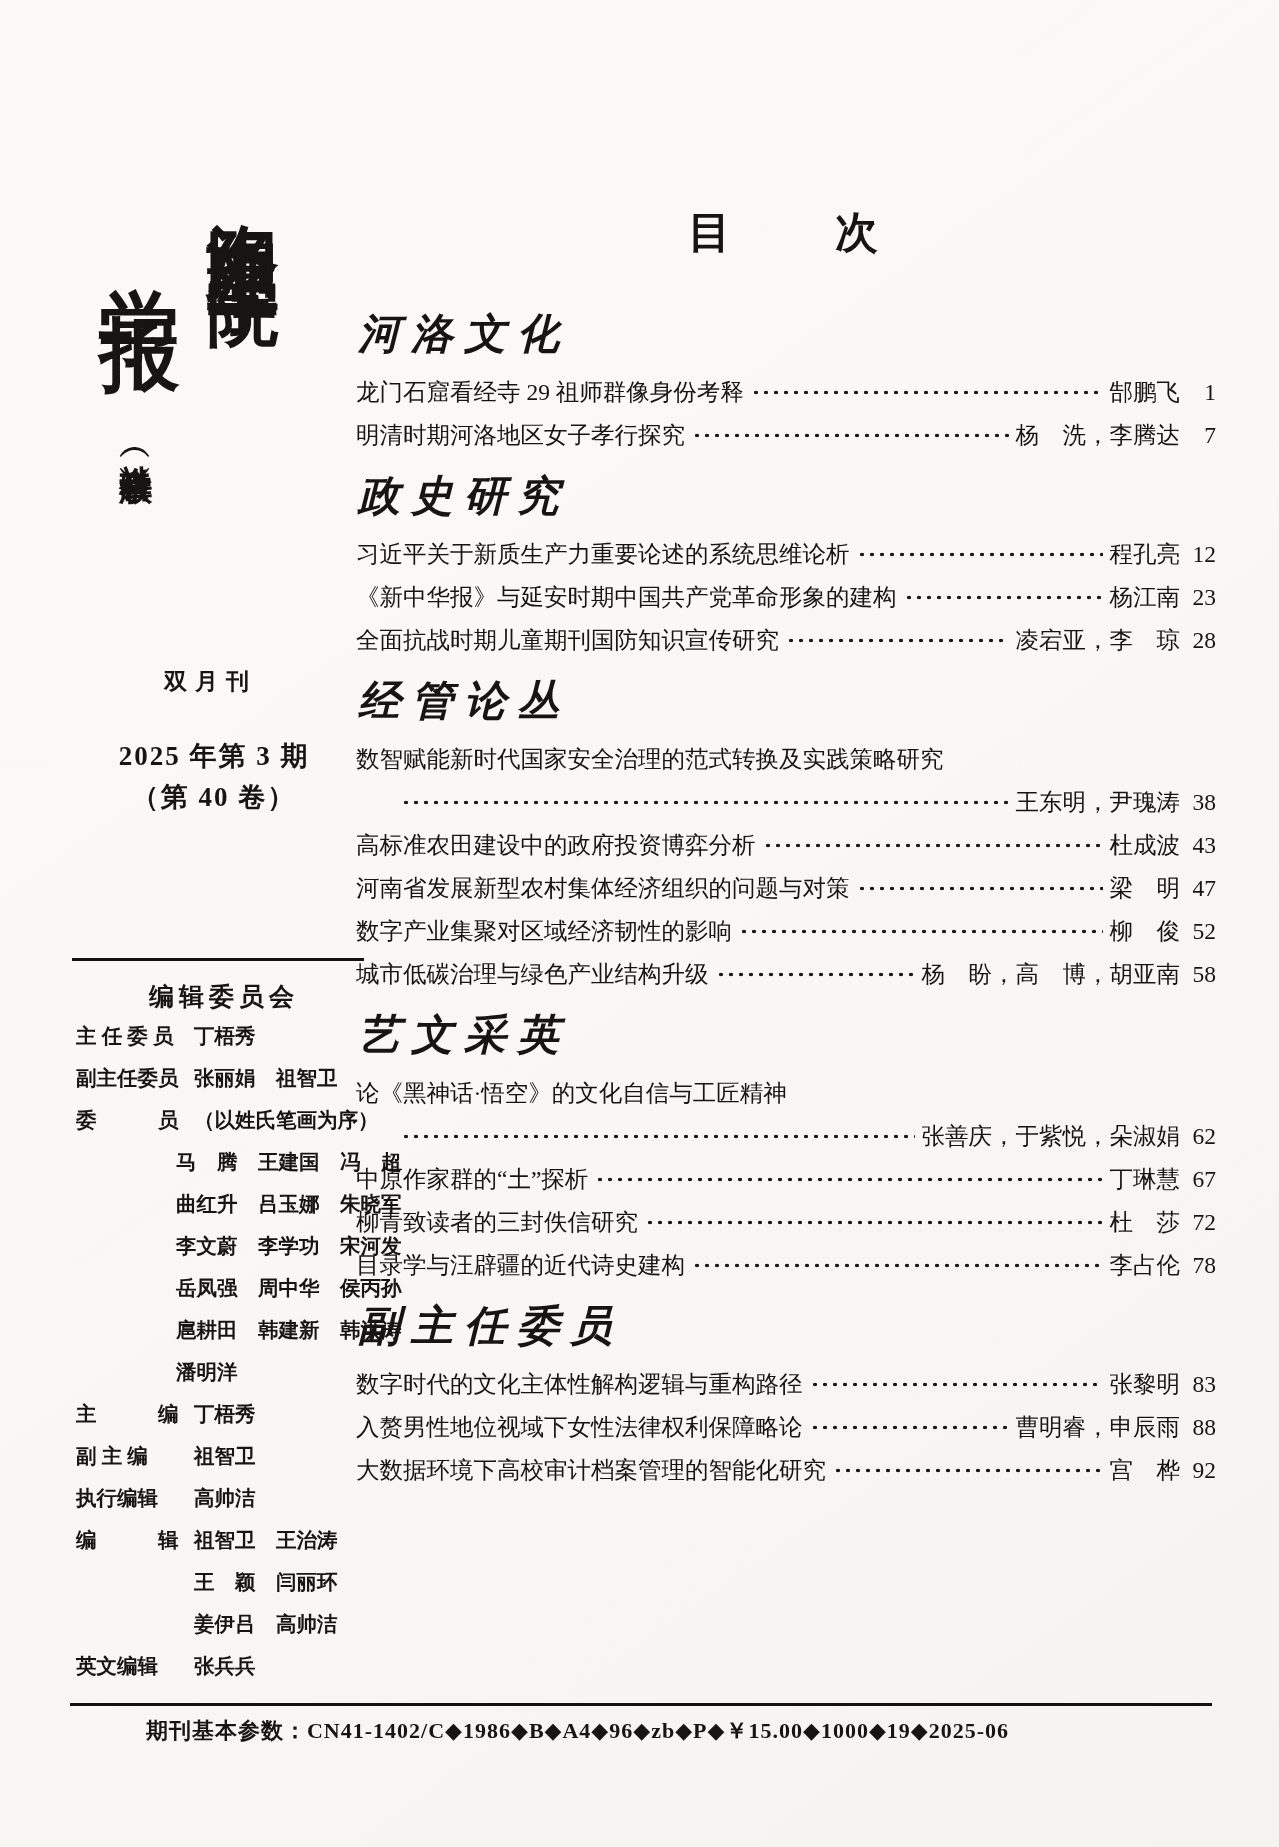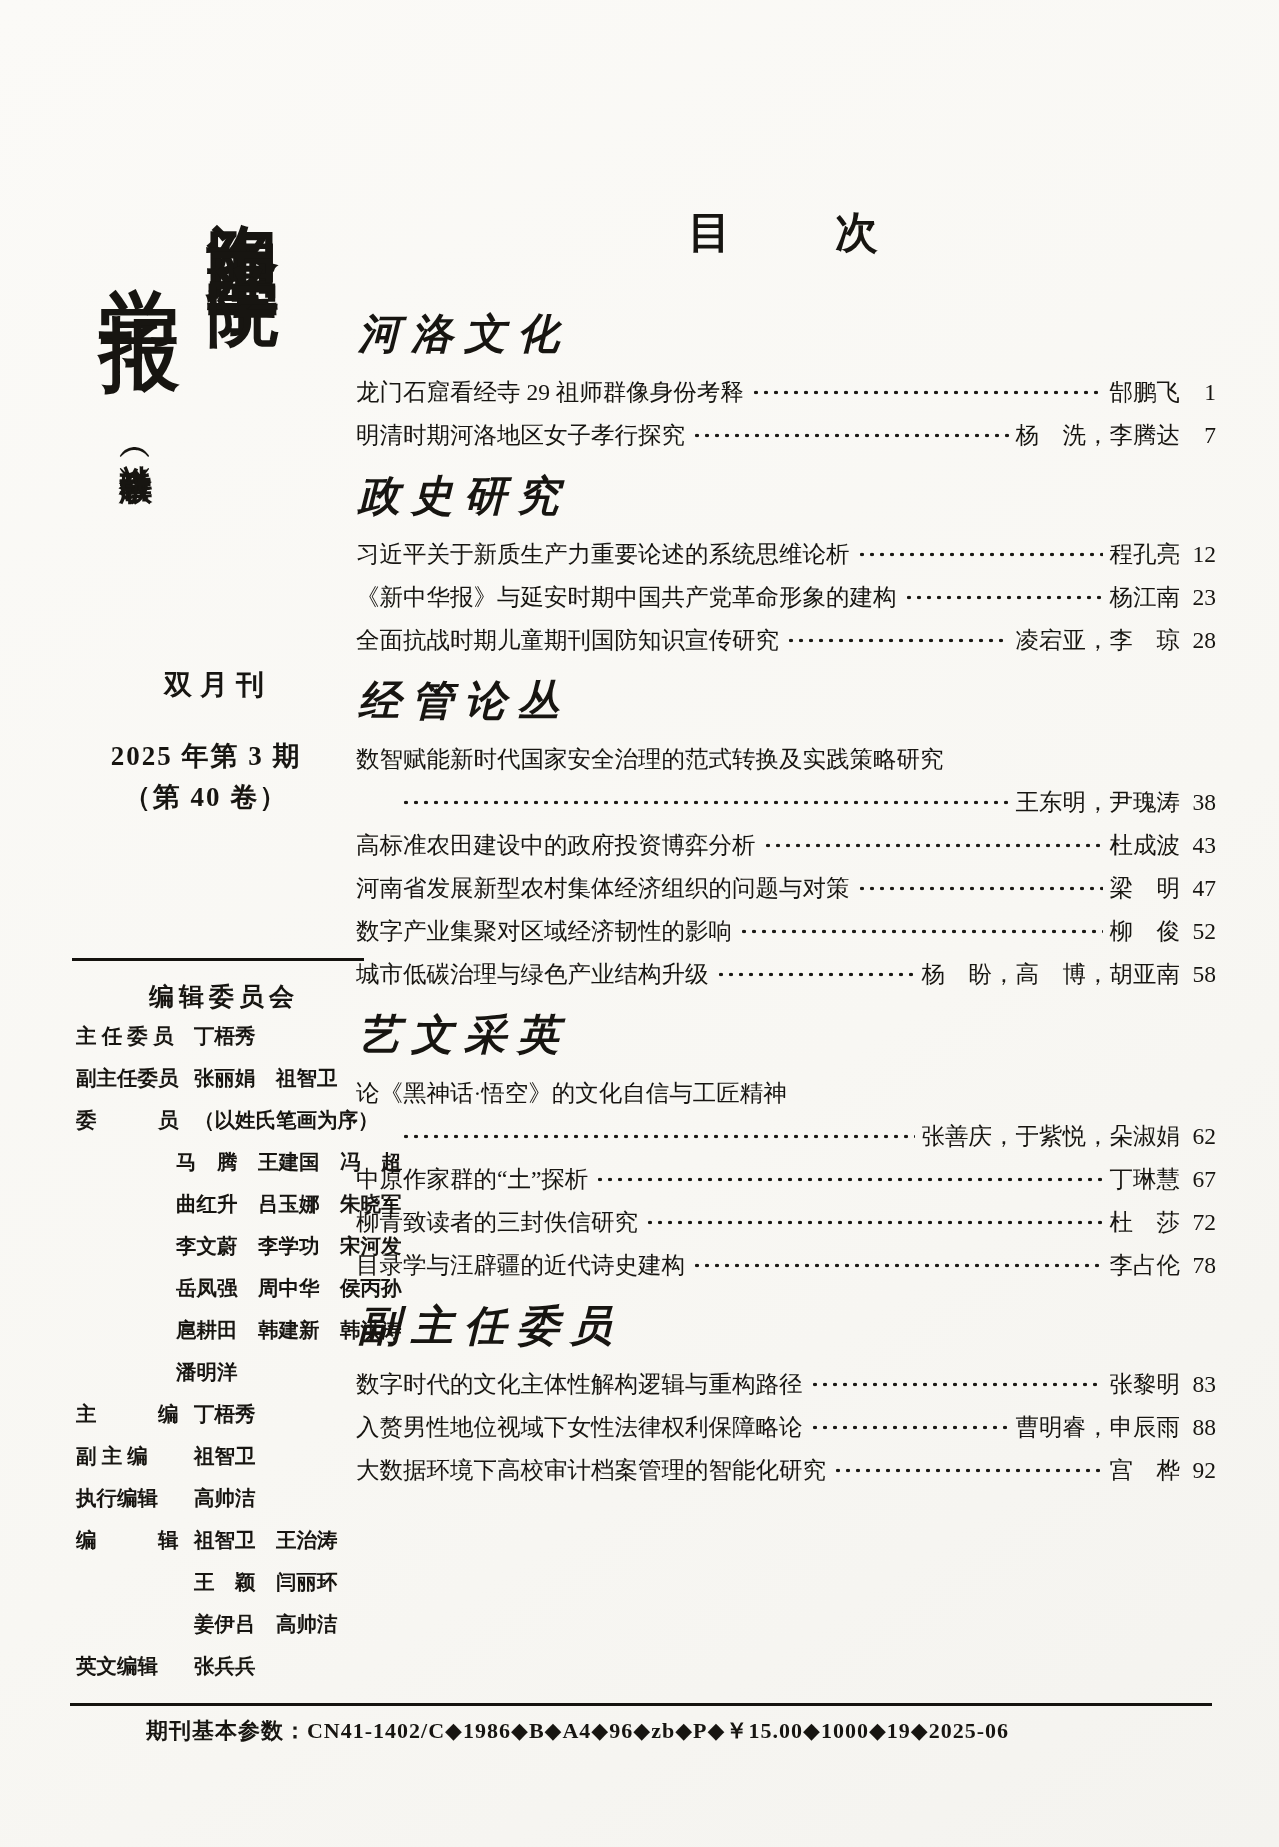--- a/index.html
+++ b/index.html
@@ -25,24 +25,24 @@
     font-weight:700;font-size:80px;letter-spacing:26px;line-height:1;
   }
   .title-edition{
     position:absolute;left:118px;top:436px;
     font-family:"Liberation Sans","DejaVu Sans",sans-serif;
     font-weight:700;font-size:33px;letter-spacing:2px;line-height:1.05;
   }
   .biweekly{
     position:absolute;left:164px;top:666px;
     font-family:"Liberation Sans","DejaVu Sans",sans-serif;
-    font-weight:700;font-size:28px;letter-spacing:8px;
+    font-weight:700;font-size:23px;letter-spacing:8px;
   }
   .issue-line{
-    position:absolute;left:56px;width:300px;text-align:center;
+    position:absolute;left:64px;width:300px;text-align:center;
     font-size:27px;font-weight:600;letter-spacing:2px;
   }
   .issue-line.issue{top:738px;}
   .issue-line.volume{top:779px;}
   .left-rule{
     position:absolute;left:72px;top:958px;width:292px;height:3px;background:#15130f;
   }
   .board{
     position:absolute;left:76px;top:980px;width:296px;
   }

